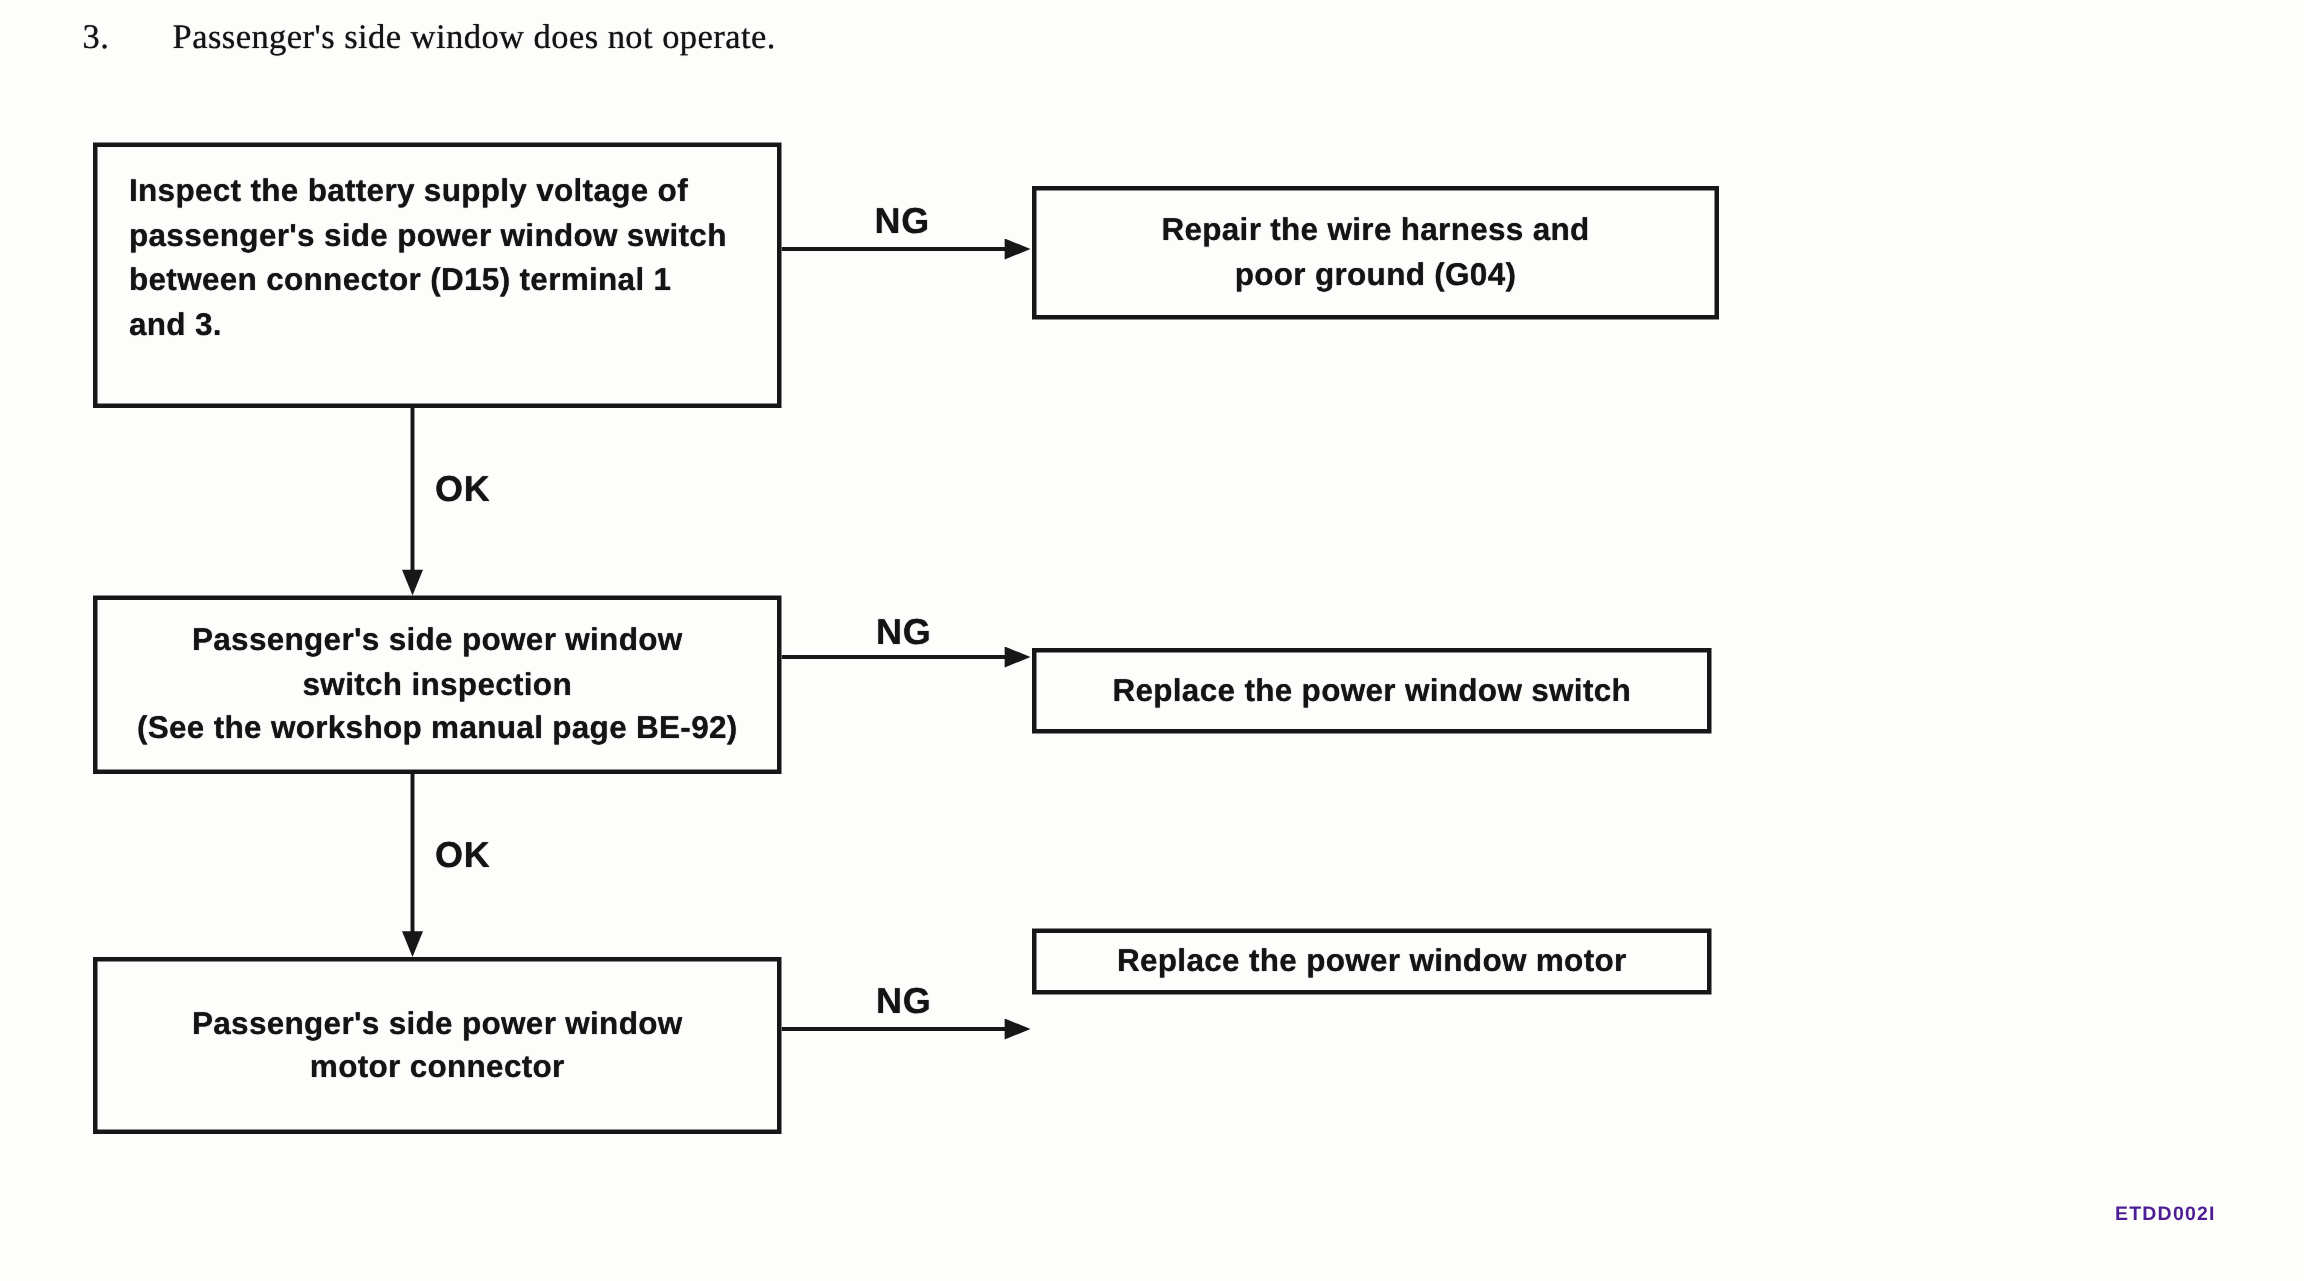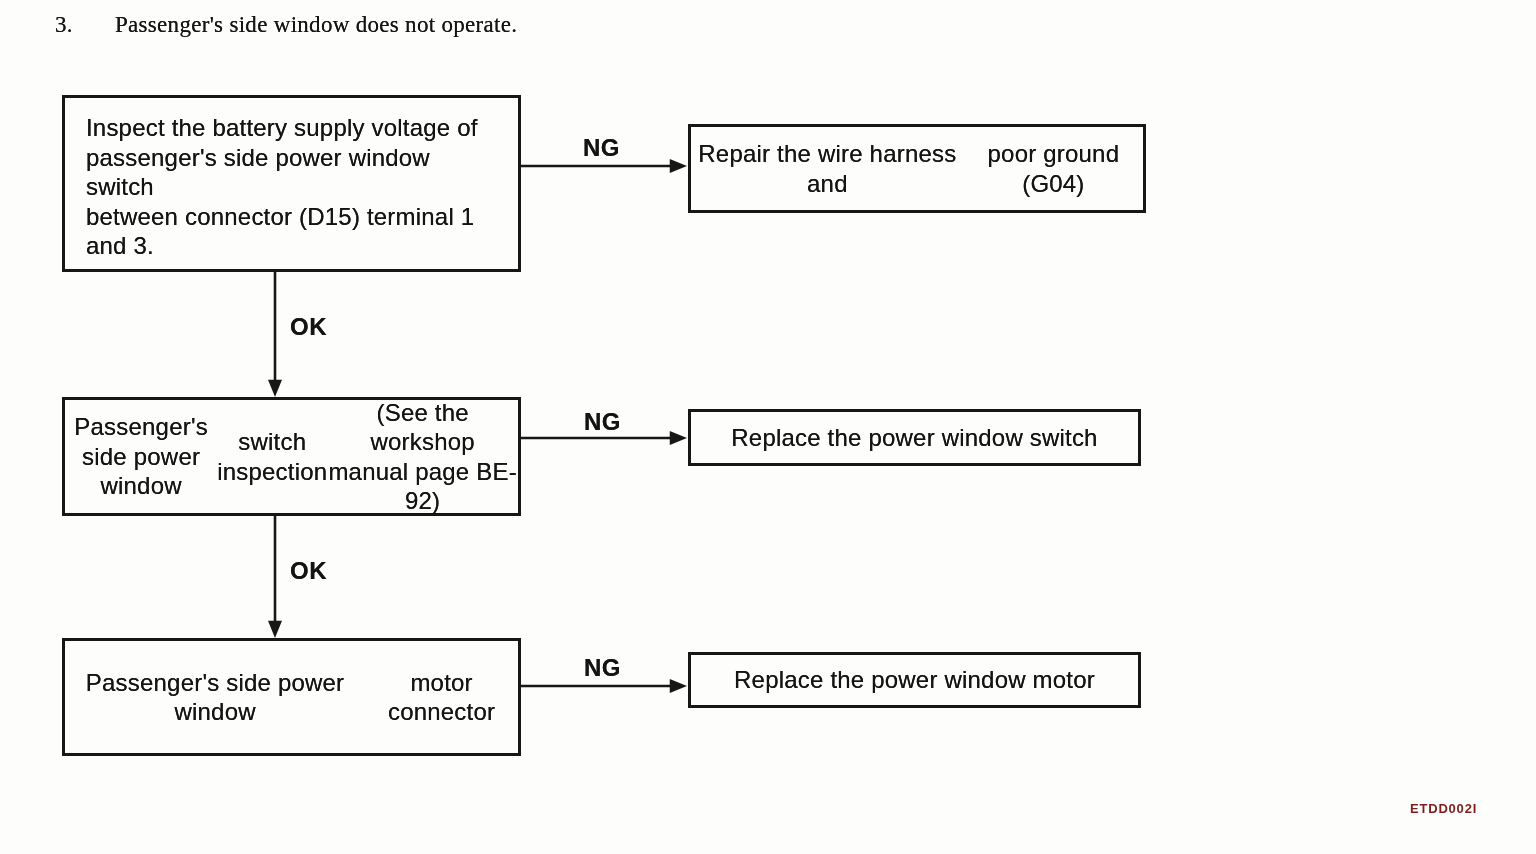--- a/index.html
+++ b/index.html
@@ -30,32 +30,33 @@
   }
   .doc-title .num {
     display: inline-block;
     width: 60px;
   }
   .box {
     position: absolute;
     box-sizing: border-box;
     border: 3px solid #171717;
     background: #fdfdfc;
-    font-size: 24px;
+    font-size: 21px;
     line-height: 29.5px;
     letter-spacing: 0.2px;
+    font-weight: bold;
   }
   .box .line { display: block; }
   .box.left-text {
     padding: 15px 14px 0 21px;
     text-align: left;
   }
   .box.centered {
     display: flex;
-    flex-direction: row;
+    flex-direction: column;
     justify-content: center;
     align-items: center;
     text-align: center;
   }
   .edge-label {
     position: absolute;
     font-weight: bold;
     font-size: 24px;
     letter-spacing: 0.5px;
     white-space: nowrap;
@@ -68,21 +69,21 @@
     height: 854px;
     pointer-events: none;
   }
   .figure-code {
     position: absolute;
     left: 1410px;
     top: 801px;
     font-size: 13px;
     font-weight: bold;
     letter-spacing: 0.8px;
-    color: #7f1d1d;
+    color: #4c1d95;
   }
 </style>
 </head>
 <body>
 
 <div class="page">
 
   <div class="doc-title ink">
     <span class="num">3.</span><span>Passenger's side window does not operate.</span>
   </div>
@@ -117,32 +118,32 @@
   <div class="edge-label ink" style="left:290px; top:313px;">OK</div>
 
   <div class="box centered ink" style="left:62px; top:397px; width:459px; height:119px;">
     <span class="line">Passenger's side power window</span>
     <span class="line">switch inspection</span>
     <span class="line">(See the workshop manual page BE-92)</span>
   </div>
 
   <div class="edge-label ink" style="left:584px; top:408px;">NG</div>
 
-  <div class="box centered ink" style="left:688px; top:409px; width:453px; height:57px;">
+  <div class="box centered ink" style="left:688px; top:432px; width:453px; height:57px;">
     <span class="line">Replace the power window switch</span>
   </div>
 
   <div class="edge-label ink" style="left:290px; top:557px;">OK</div>
 
   <div class="box centered ink" style="left:62px; top:638px; width:459px; height:118px;">
     <span class="line">Passenger's side power window</span>
     <span class="line">motor connector</span>
   </div>
 
   <div class="edge-label ink" style="left:584px; top:654px;">NG</div>
 
-  <div class="box centered ink" style="left:688px; top:652px; width:453px; height:56px;">
+  <div class="box centered ink" style="left:688px; top:619px; width:453px; height:44px;">
     <span class="line">Replace the power window motor</span>
   </div>
 
   <div class="figure-code">ETDD002I</div>
 
 </div>
 
 </body></html>

